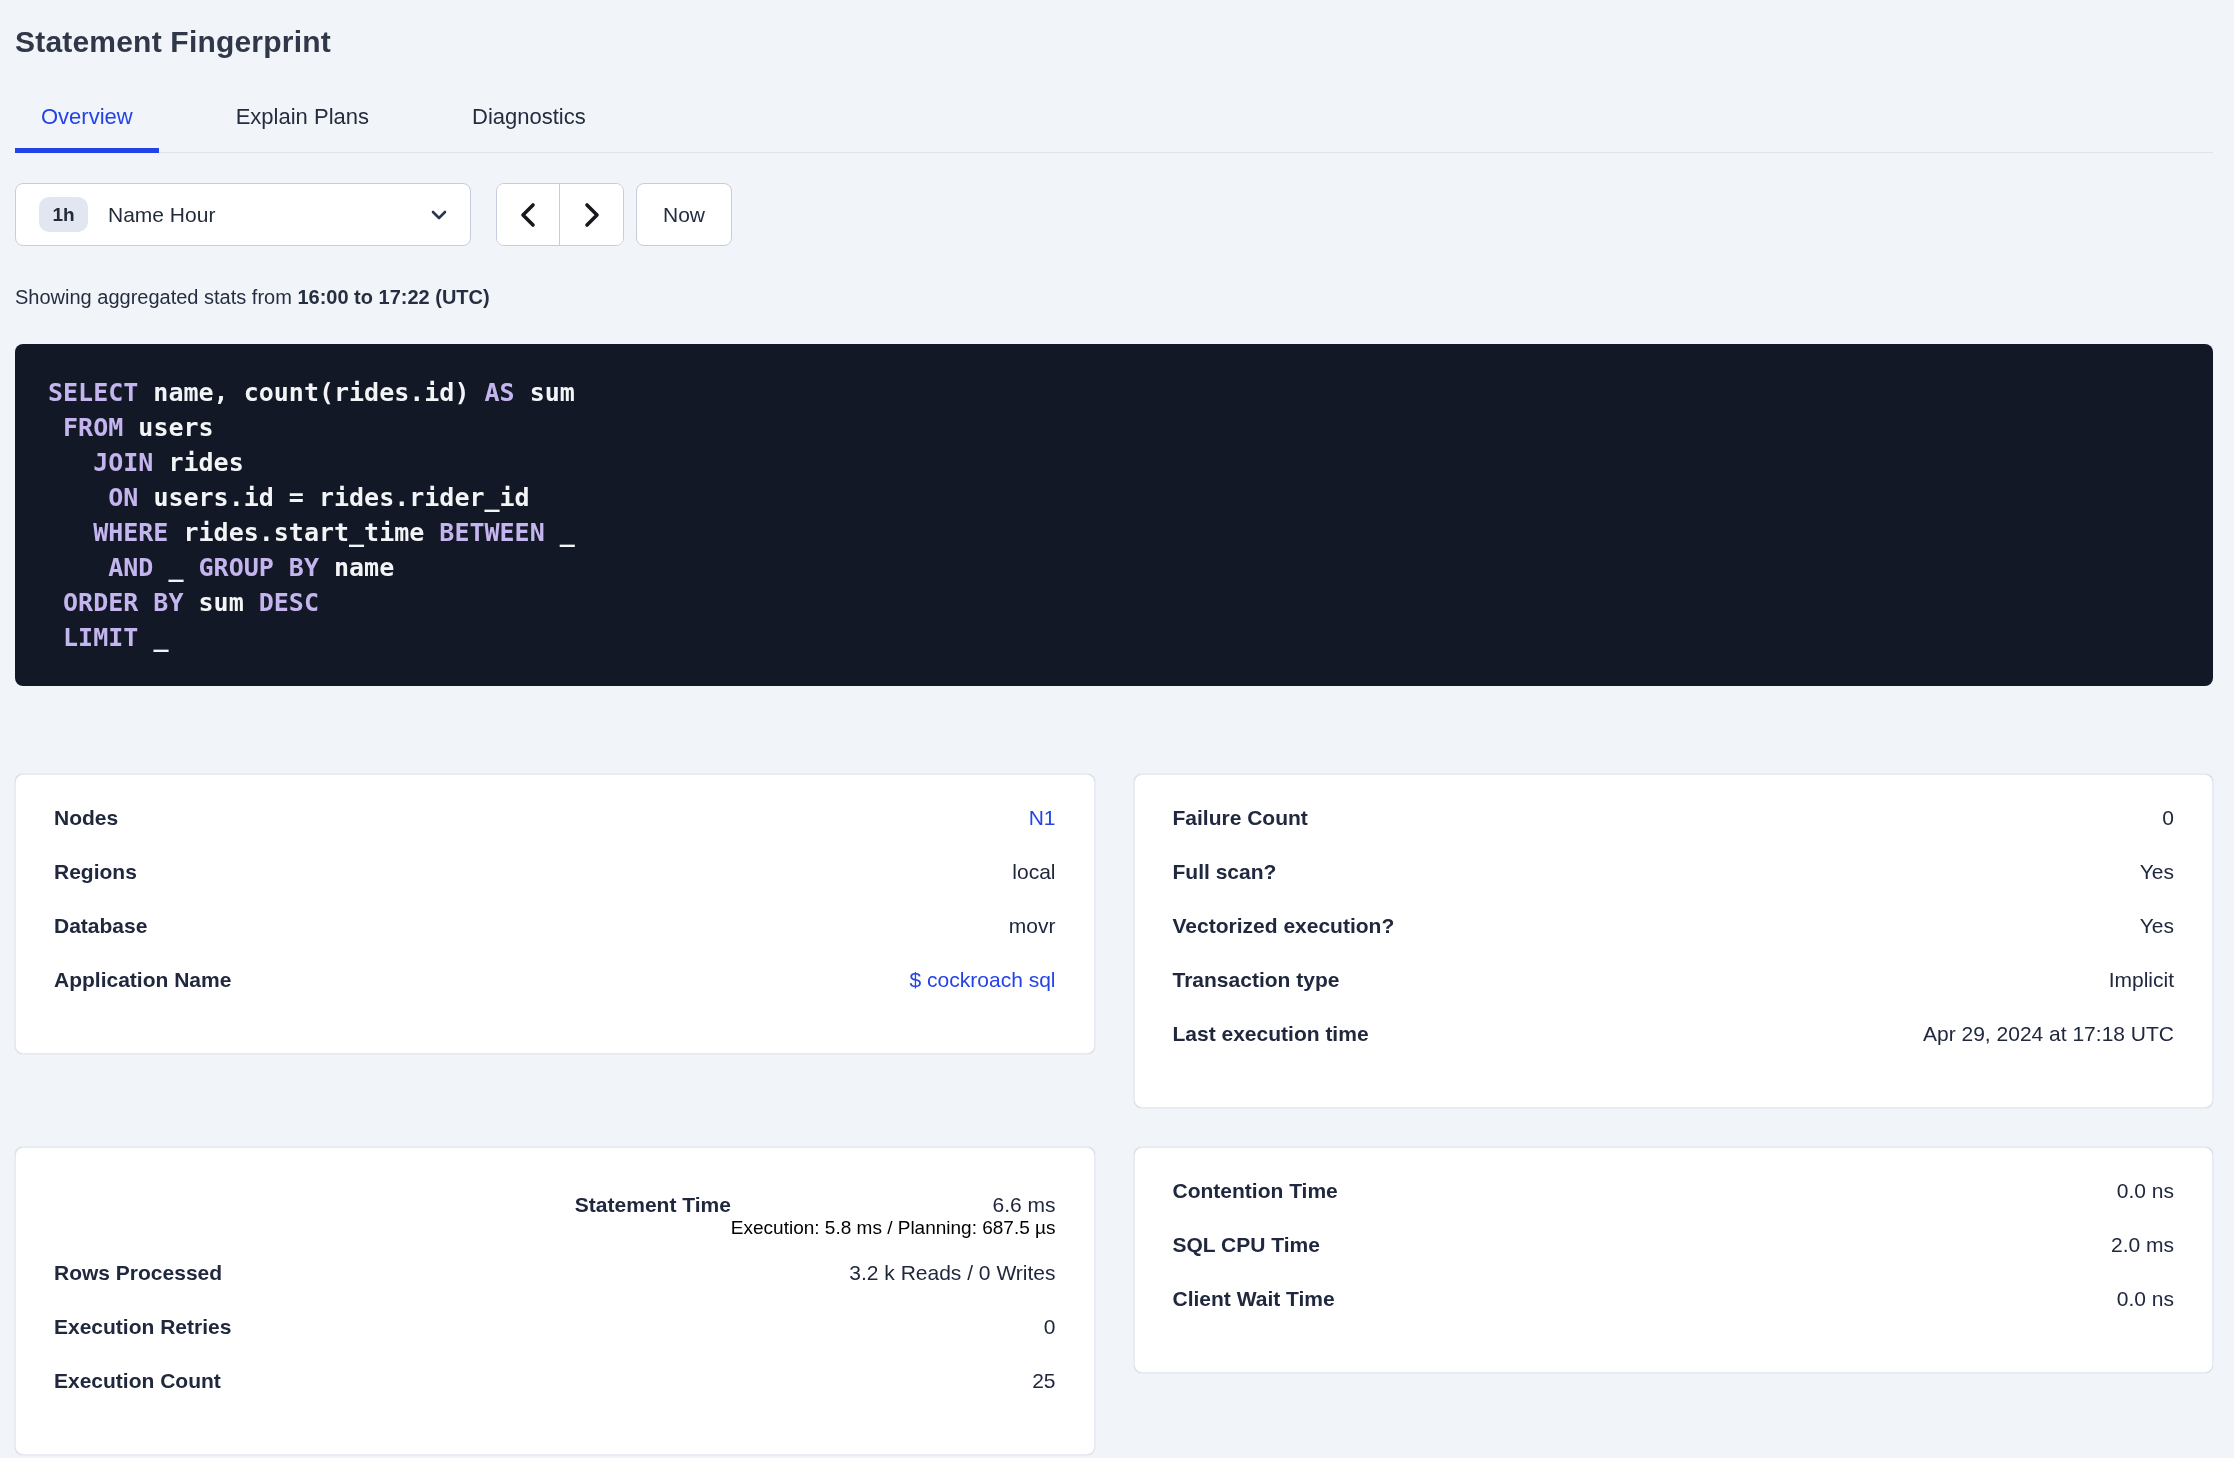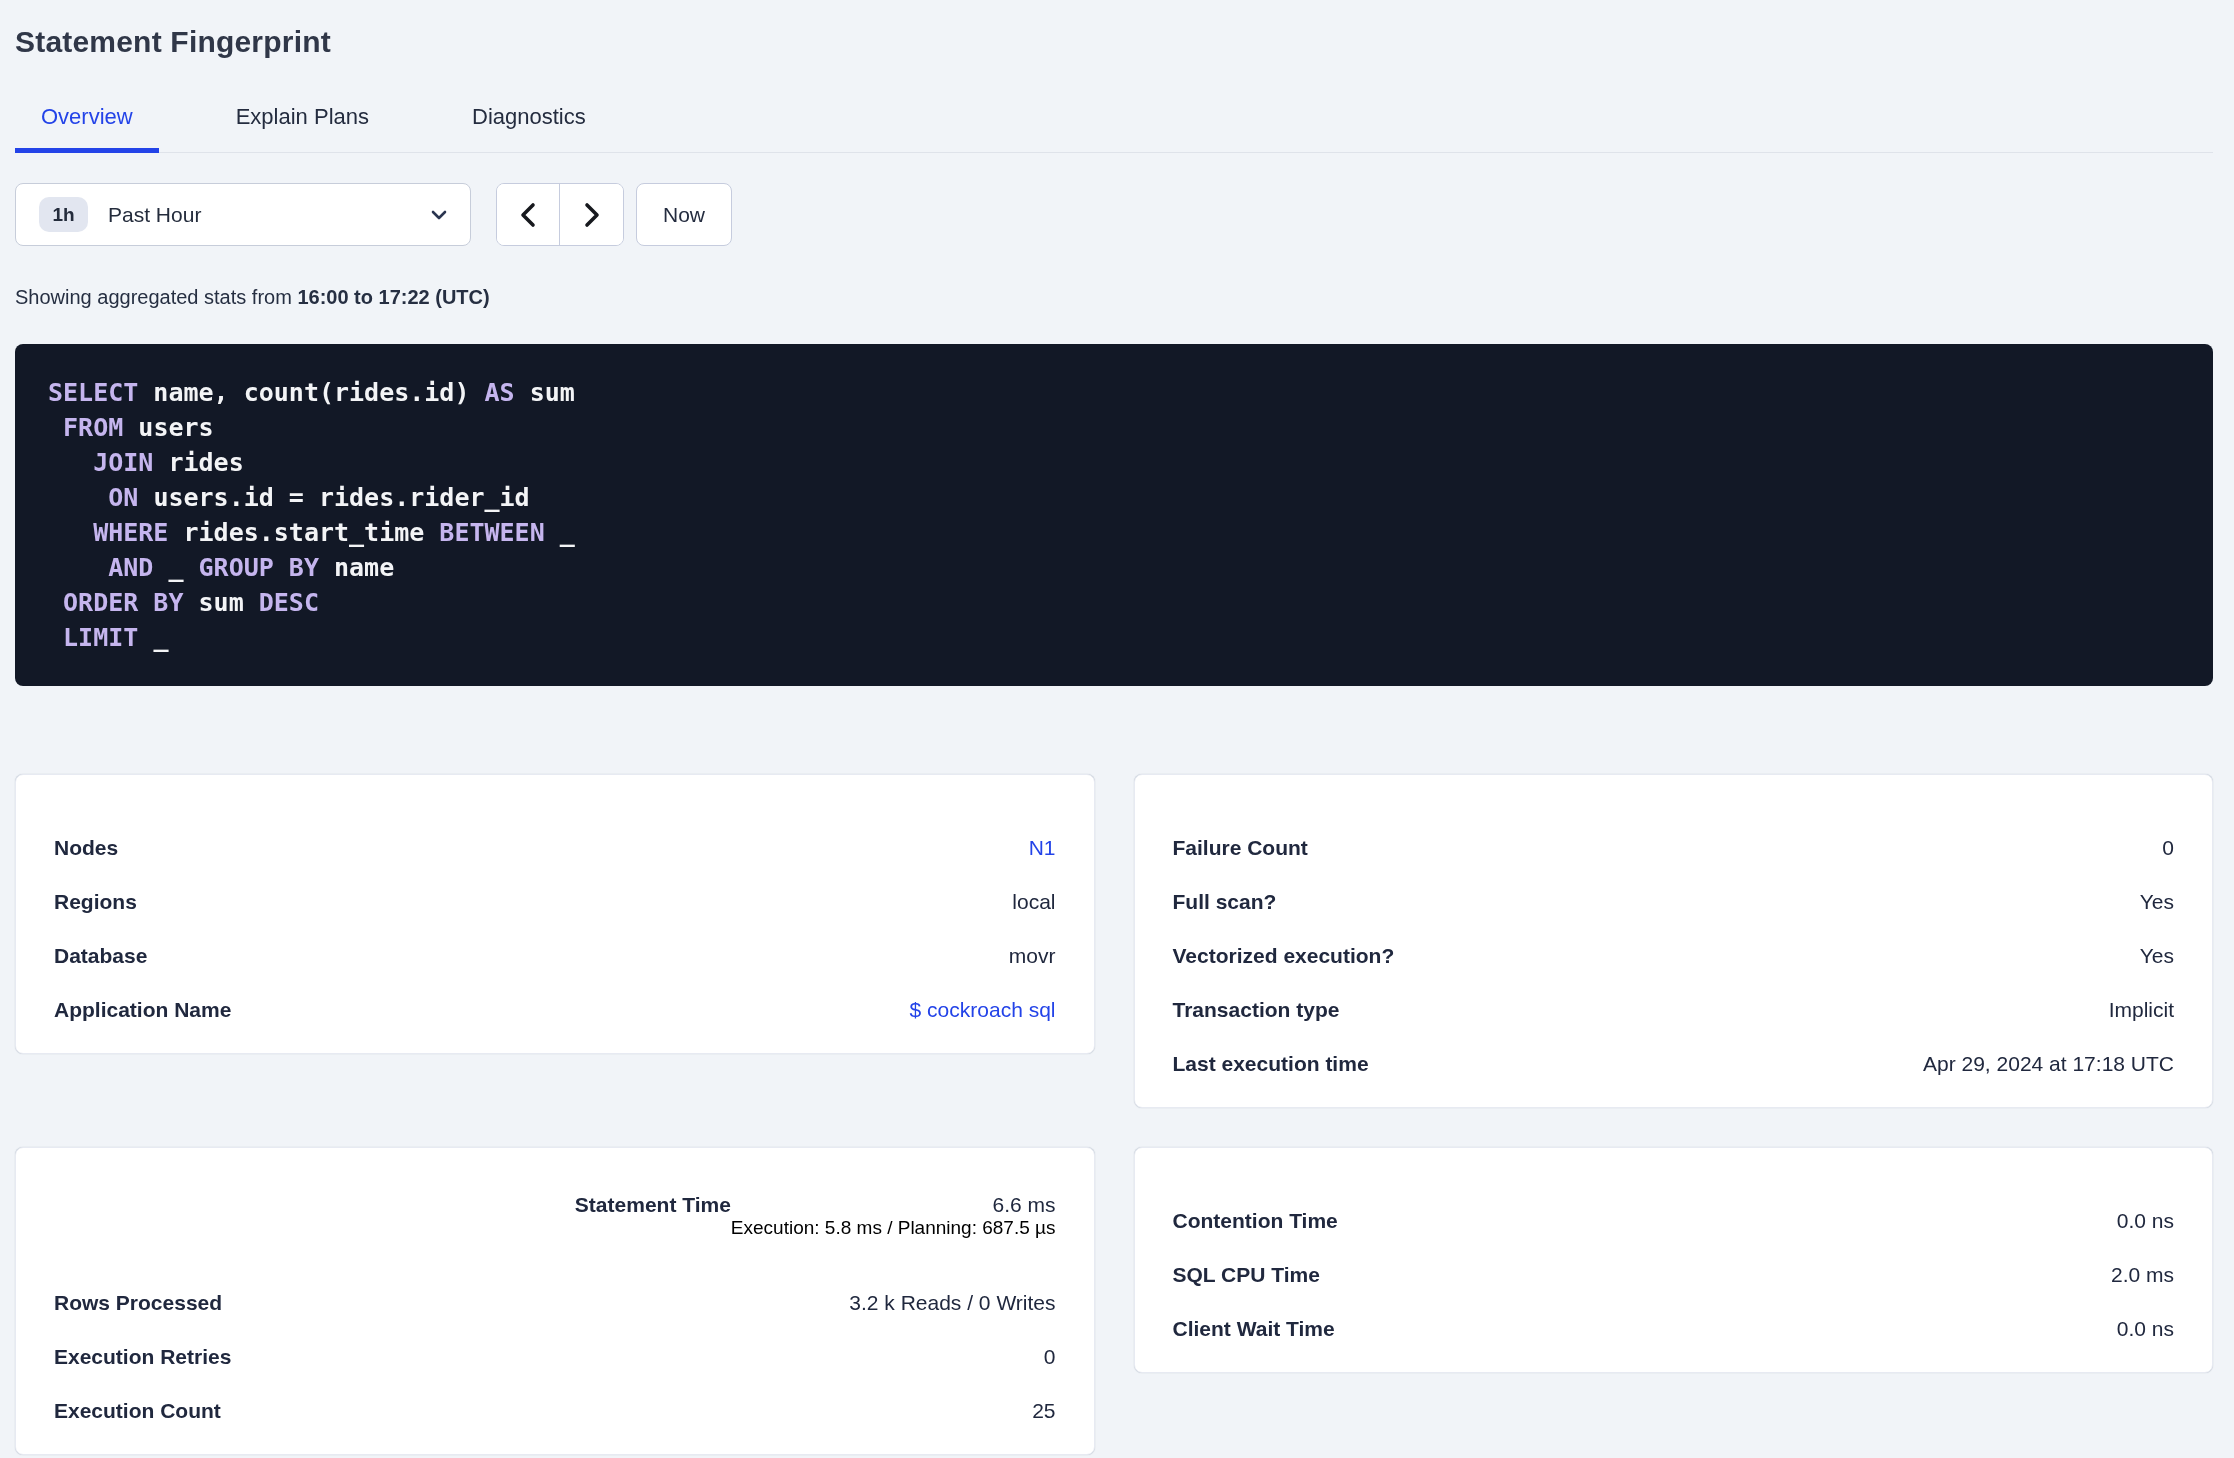--- a/index.html
+++ b/index.html
@@ -156,21 +156,21 @@
   .card{
     background:var(--card-bg);
     border:1px solid var(--card-border);
     border-radius:8px;
     box-shadow:0 0 1px rgba(67,90,111,.35);
     padding:31px 38px;
   }
   .kv-row{
     min-height:54px;
     display:flex;
-    align-items:flex-end;
+    align-items:flex-start;
     justify-content:space-between;
   }
   .kv-row.tall{align-items:flex-start;padding-top:14px;min-height:82px;justify-content:flex-end;}
   .kv-label{
     font-size:21px;
     font-weight:700;
     color:#20283e;
     white-space:nowrap;
   }
   .kv-value{
@@ -206,21 +206,21 @@
       <span>Explain Plans</span>
     </div>
     <div class="tab">
       <span>Diagnostics</span>
     </div>
   </div>
 
   <div class="controls">
     <button class="range-dropdown">
       <span class="range-badge">1h</span>
-      <span class="range-label">Past Hour</span>
+      <span class="range-label">Name Hour</span>
       <span class="dd-caret">
         <svg width="22" height="22" viewBox="0 0 22 22" fill="none">
           <path d="M5 8 L11 14 L17 8" stroke="#2a3550" stroke-width="2.6" stroke-linecap="round" stroke-linejoin="round"></path>
         </svg>
       </span>
     </button>
 
     <div class="arrow-group">
       <button>
         <span>

